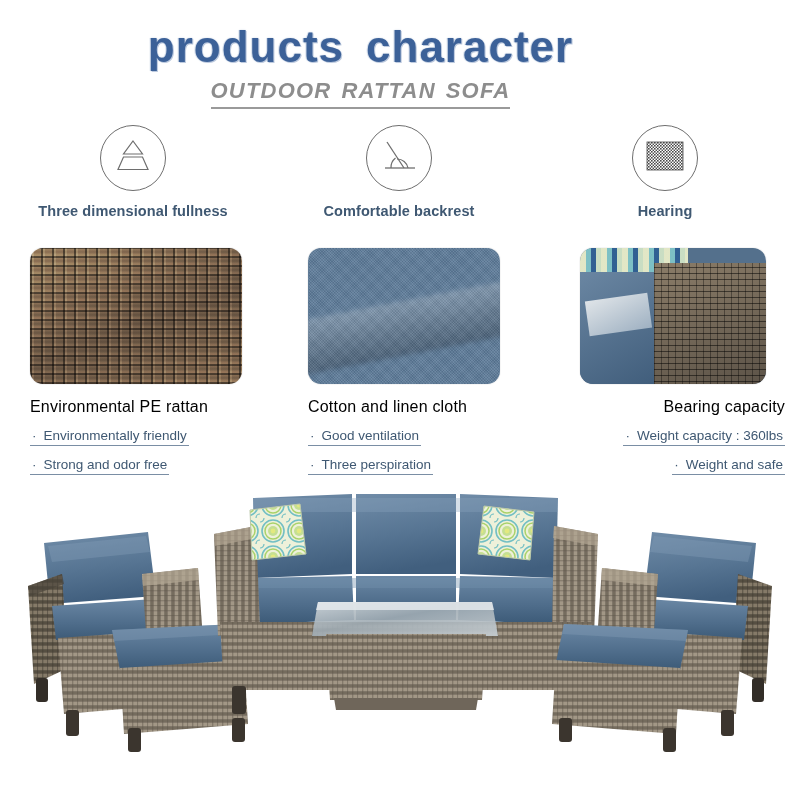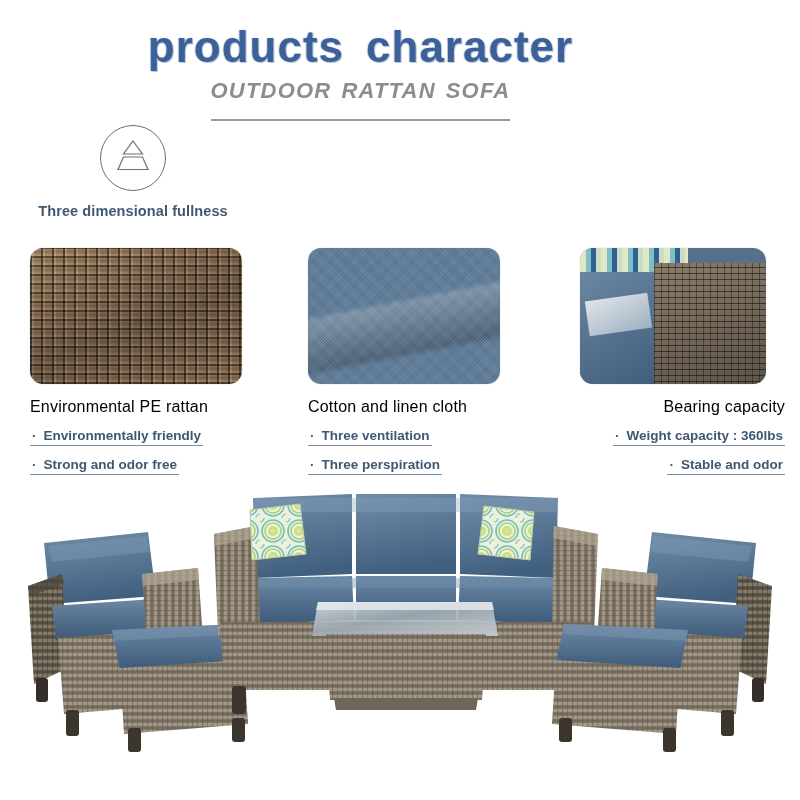--- a/index.html
+++ b/index.html
@@ -18,21 +18,21 @@
     font-size:44px;font-weight:700;letter-spacing:1px;
     color:#3c6198;
     text-shadow:0 0 2px #c9d4e4, 1px 1px 0 #b9c6dc, -1px 0 0 #dbe3ee;
     font-family:"Liberation Sans","DejaVu Sans",sans-serif;
   }
   .title .gap{display:inline-block;width:22px;}
   .subtitle{
     display:inline-block;margin:6px 0 0 0;
     font-size:22px;font-style:italic;font-weight:700;letter-spacing:1.2px;
     color:#8d8d8d;
-    border-bottom:2px solid #9a9a9a;padding-bottom:15px;
+    border-bottom:2px solid #9a9a9a;padding-bottom:3px;
   }
   .subtitle .gap{display:inline-block;width:10px;}
 
   
   .icon-row{position:absolute;left:0;top:125px;width:764px;height:110px;}
   .icon-cell{position:absolute;top:0;width:266px;text-align:center;}
   .icon-cell.c0{left:0px;}
   .icon-cell.c1{left:266px;}
   .icon-cell.c2{left:532px;}
   .icon-circle{
@@ -59,21 +59,21 @@
   }
   .feature.f0 .photo{width:212px;}
   .feature.f1 .photo{width:192px;}
   .feature.f2 .photo{width:186px;}
 
   .feat-title{
     margin-top:14px;font-size:16px;font-weight:400;color:#000000;letter-spacing:.2px;
   }
   .bullets{list-style:none;margin:10px 0 0 0;padding:0;}
   .bullets li{
-    font-size:13.5px;font-weight:700;color:#3f5872;
+    font-size:13.5px;font-weight:400;color:#3f5872;
     padding:0 2px 2px 2px;margin-bottom:9px;
     border-bottom:1.3px solid #7a8ea4;display:inline-block;
   }
   .bullets li .dot{display:inline-block;margin-right:7px;color:#3f5872;}
   .bul-wrap{display:block;}
 
   
   
   .tex-rattan{
     position:absolute;inset:0;
@@ -164,21 +164,51 @@
         <span>
           <svg width="44" height="40" viewBox="0 0 44 40">
             <path d="M22 5 L31.5 18 L12.5 18 Z" fill="none" stroke="#6e6e6e" stroke-width="1.2"></path>
             <path d="M12.5 21 L31.5 21 L37 33.5 L7 33.5 Z" fill="none" stroke="#6e6e6e" stroke-width="1.2"></path>
           </svg>
         </span>
       </div>
       <div class="icon-label">Three dimensional fullness</div>
     </div>
 
-
+    <div class="icon-cell c1">
+      <div class="icon-circle">
+        <span>
+          <svg width="44" height="40" viewBox="0 0 44 40">
+            <path d="M10 6 L27 32" fill="none" stroke="#6e6e6e" stroke-width="1.3"></path>
+            <path d="M8 32 L38 32" fill="none" stroke="#6e6e6e" stroke-width="1.3"></path>
+            <path d="M14 32 A12 12 0 0 1 18.5 22" fill="none" stroke="#6e6e6e" stroke-width="1.2"></path>
+            <path d="M20 23 A11 11 0 0 1 31 32" fill="none" stroke="#6e6e6e" stroke-width="1.2"></path>
+          </svg>
+        </span>
+      </div>
+      <div class="icon-label">Comfortable backrest</div>
+    </div>
+
+    <div class="icon-cell c2">
+      <div class="icon-circle">
+        <span>
+          <svg width="46" height="40" viewBox="0 0 46 40">
+            <defs>
+              <pattern id="meshpat" width="3" height="3" patternUnits="userSpaceOnUse">
+                <rect width="3" height="3" fill="#ffffff"></rect>
+                <rect width="1.6" height="1.6" fill="#4a4a4a"></rect>
+                <rect x="1.6" y="1.6" width="1.4" height="1.4" fill="#4a4a4a"></rect>
+              </pattern>
+            </defs>
+            <rect x="5" y="6" width="36" height="28" fill="url(#meshpat)" stroke="#4a4a4a" stroke-width="0.8"></rect>
+          </svg>
+        </span>
+      </div>
+      <div class="icon-label">Hearing</div>
+    </div>
   </div>
 
   <div class="feature-row">
 
     <div class="feature f0">
       <div class="photo">
         <div class="tex-rattan"></div>
       </div>
       <div class="feat-title">Environmental PE rattan</div>
       <ul class="bullets">
@@ -187,40 +217,40 @@
         <li><span class="dot">·</span><span>Strong and odor free</span></li>
       </ul>
     </div>
 
     <div class="feature f1">
       <div class="photo">
         <div class="tex-cushion"></div>
       </div>
       <div class="feat-title">Cotton and linen cloth</div>
       <ul class="bullets">
-        <li><span class="dot">·</span><span>Three ventilation</span></li>
+        <li><span class="dot">·</span><span>Good ventilation</span></li>
         <div class="bul-wrap"></div>
         <li><span class="dot">·</span><span>Three perspiration</span></li>
       </ul>
     </div>
 
     <div class="feature f2">
       <div class="photo">
         <div class="tex-corner">
           <div class="pillow-strip"></div>
           <div class="seat"></div>
           <div class="seat-light"></div>
           <div class="arm"></div>
         </div>
       </div>
       <div class="feat-title">Bearing capacity</div>
       <ul class="bullets">
         <li><span class="dot">·</span><span>Weight capacity : 360lbs</span></li>
         <div class="bul-wrap"></div>
-        <li><span class="dot">·</span><span>Stable and odor</span></li>
+        <li><span class="dot">·</span><span>Weight and safe</span></li>
       </ul>
     </div>
   </div>
 
   <div class="hero">
     <svg viewBox="0 0 800 322" xmlns="http://www.w3.org/2000/svg">
       <defs>
 
         <pattern id="rattanL" width="10" height="7" patternUnits="userSpaceOnUse">
           <rect width="10" height="7" fill="#8d8274"></rect>

